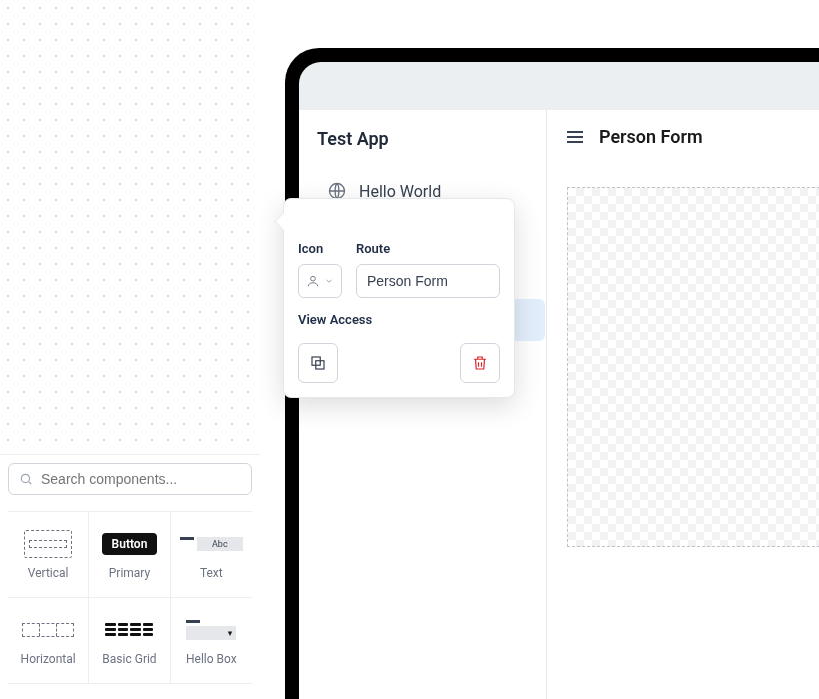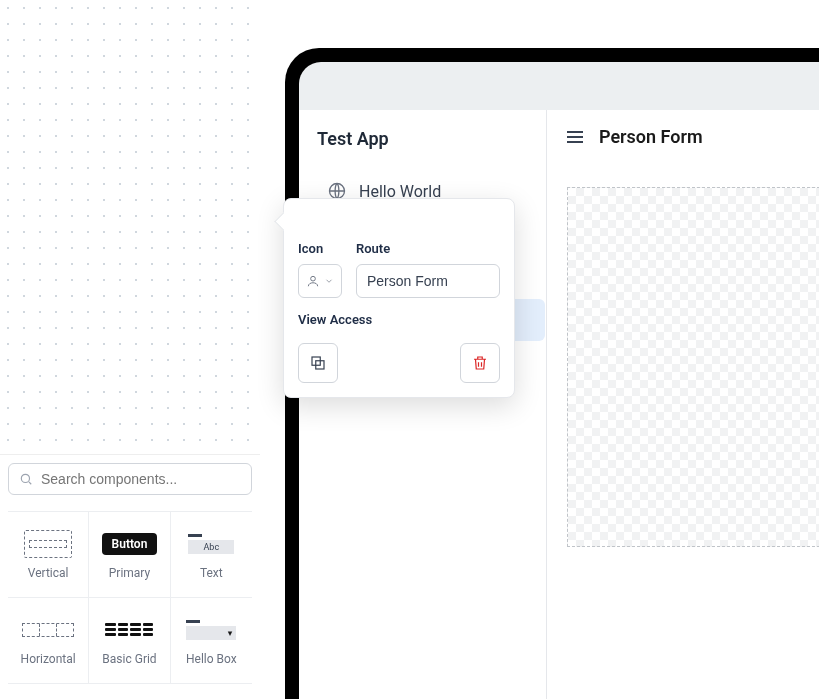--- a/index.html
+++ b/index.html
@@ -73,21 +73,21 @@
     border-right:1px solid #eceef1; border-bottom:1px solid #eceef1;
     display:flex; flex-direction:column; align-items:center; justify-content:center;
     height:86px; gap:8px; cursor:grab;
   }
   .cell:nth-child(3n) { border-right:none; }
   .cell .prev { width:56px; height:28px; display:flex; align-items:center; justify-content:center; position:relative; }
   .cell .cap { font-size:12px; color:#6b7280; }
   .btn-chip { background:#111; color:#fff; border-radius:4px; padding:4px 10px; font-size:12px; font-weight:600; }
   .vbox-prev { width:48px; height:28px; border:1px dashed #6b7280; border-radius:2px; display:flex; align-items:center; justify-content:center; }
   .vbox-inner { width:38px; height:8px; border:1px dashed #6b7280; }
-  .textfield-prev { display:flex; flex-direction:column; align-items:flex-start; gap:3px; }
+  .textfield-prev { display:flex; flex-direction:row; align-items:flex-start; gap:3px; }
   .tf-label { width:14px; height:3px; background:#374151; }
   .tf-box { width:46px; height:14px; background:#e5e7eb; display:flex; align-items:center; justify-content:center; font-size:9px; color:#374151; }
   .hbox-prev { width:52px; height:14px; border:1px dashed #6b7280; display:flex; }
   .hbox-prev span { flex:1; border-right:1px dashed #6b7280; }
   .hbox-prev span:last-child{border-right:none;}
   .gridprev { display:grid; grid-template-columns:repeat(4,1fr); gap:2px; width:48px;}
   .gridprev span { height:3px; background:#111; border-radius:1px;}
   .combo-prev { display:flex; flex-direction:column; align-items:flex-start; gap:3px;}
   .combo-box { width:50px; height:14px; background:#e5e7eb; display:flex; align-items:center; justify-content:flex-end; padding:0 4px; font-size:9px; }
 

